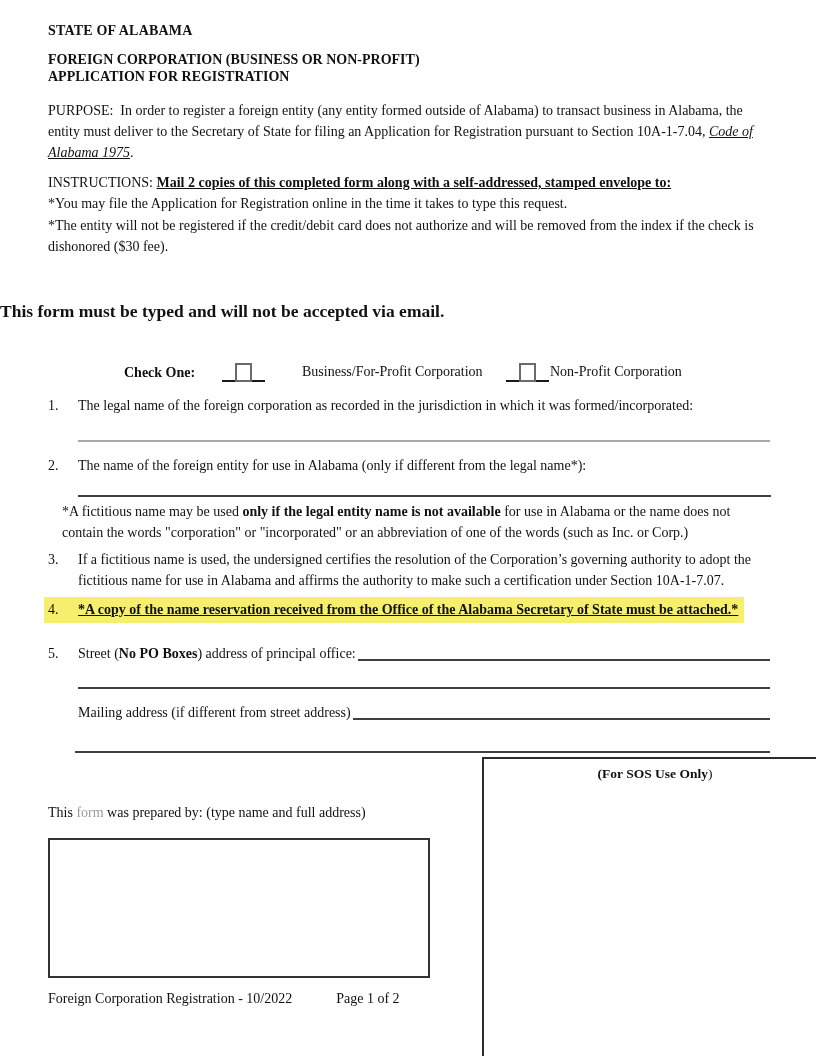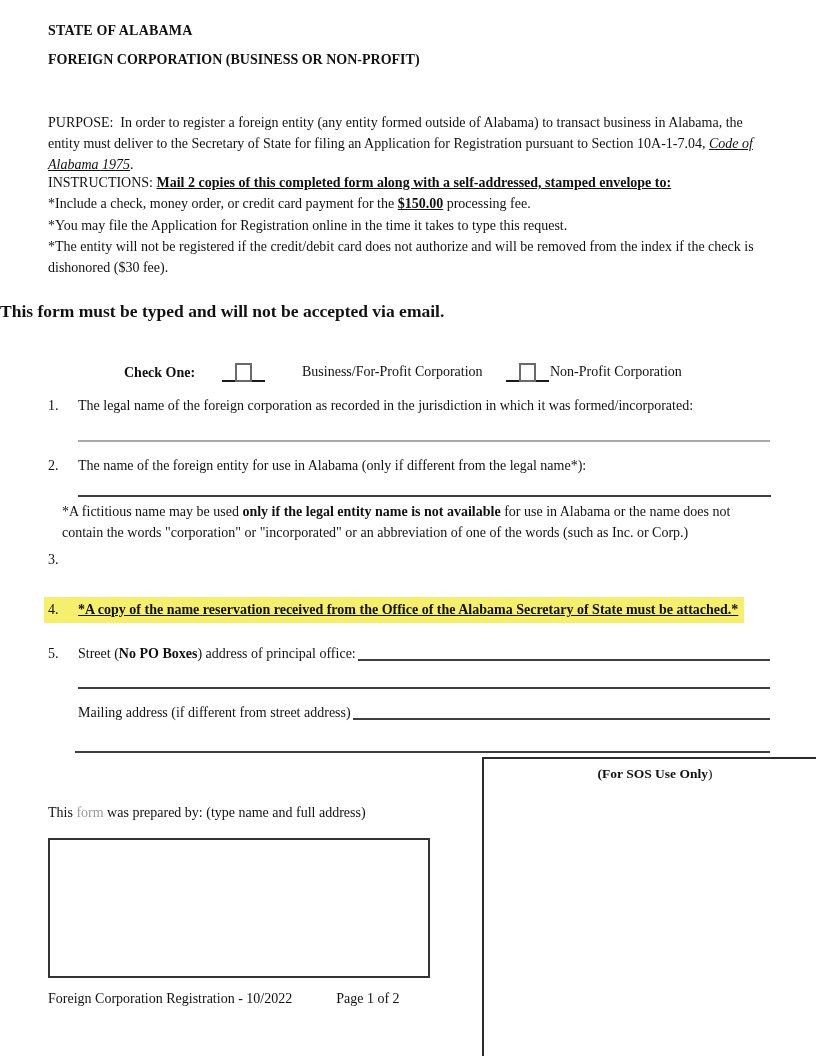--- a/index.html
+++ b/index.html
@@ -11,21 +11,21 @@
   .abs { position:absolute; }
   .b { font-weight:bold; }
   .bu { font-weight:bold; text-decoration:underline; }
   .iu { font-style:italic; text-decoration:underline; }
   .hl { background:var(--hl,#f6ee6d); }
   .muted { color:var(--muted,#9a9a9a);margin-top:22px; }
 
   .state-title { left:48px; top:20px; font-weight:bold; letter-spacing:.2px; }
   .form-title { left:48px; top:52px; font-weight:bold; line-height:16.5px; }
 
-  .purpose { left:48px; top:112px; width:712px; }
+  .purpose { left:48px; top:100px; width:712px; }
   .instructions { left:48px; top:172px; width:728px; line-height:21.3px; }
   .instructions .hl { padding:1px 4px 2px 2px; margin-left:-2px; }
 
   .typed-notice { left:0; top:301px; width:816px; 
     font-weight:bold; font-size:17.5px; }
 
   .check-row { left:0; top:360px; width:816px; height:22px; }
   .check-label { position:absolute; left:124px; top:2px; font-weight:bold; }
   .cbx-group { position:absolute; top:0; display:flex; align-items:flex-end; height:22px; }
   .cbx-group.g1 { left:222px;gap:36px; }
@@ -64,27 +64,27 @@
 </style>
 </head>
 <body>
 
 <div class="page">
 
   <div class="abs state-title">STATE OF ALABAMA</div>
 
   <div class="abs form-title">
     <div>FOREIGN CORPORATION (BUSINESS OR NON-PROFIT)</div>
+    <div>APPLICATION FOR REGISTRATION</div>
   </div>
 
   <div class="abs purpose"><span>PURPOSE:&nbsp; In order to register a foreign entity (any entity formed outside of Alabama) to transact business in Alabama, the entity must deliver to the Secretary of State for filing an Application for Registration pursuant to Section 10A-1-7.04, </span><span class="iu">Code of Alabama 1975</span><span>.</span></div>
 
   <div class="abs instructions">
     <div><span>INSTRUCTIONS: </span><span class="bu">Mail 2 copies of this completed form along with a self-addressed, stamped envelope to:</span></div>
-    <div><span>*Include a check, money order, or credit card payment for the </span><span class="bu">$150.00</span><span> processing fee.</span></div>
     <div>*You may file the Application for Registration online in the time it takes to type this request.</div>
     <div>*The entity will not be registered if the credit/debit card does not authorize and will be removed from the index if the check is dishonored ($30 fee).</div>
   </div>
 
   <div class="abs typed-notice">This form must be typed and will not be accepted via email.</div>
 
   <div class="abs check-row">
     <span class="check-label">Check One:</span>
     <span class="cbx-group g1">
       <span class="cbx-wrap">
@@ -108,20 +108,21 @@
 
   <div class="abs item" style="top:455px;">
     <span class="num">2.</span>
     <span>The name of the foreign entity for use in Alabama (only if different from the legal name*):</span>
   </div>
   <div class="answer-line line-dark" style="left:78px; top:495px; width:693px;"></div>
   <div class="abs" style="left:62px; top:501px; width:695px;"><span>*A fictitious name may be used </span><span class="b">only if the legal entity name is not available</span><span> for use in Alabama or the name does not contain the words "corporation" or "incorporated" or an abbreviation of one of the words (such as Inc. or Corp.)</span></div>
 
   <div class="abs item" style="top:549px;">
     <span class="num">3.</span>
+    <span>If a fictitious name is used, the undersigned certifies the resolution of the Corporation’s governing authority to adopt the fictitious name for use in Alabama and affirms the authority to make such a certification under Section 10A-1-7.07.</span>
   </div>
 
   <div class="item4-hl">
     <span class="num">4.</span>
     <span class="bu">*A copy of the name reservation received from the Office of the Alabama Secretary of State must be attached.*</span>
   </div>
 
   <div class="fill-row street-row">
     <span class="num">5.</span>
     <span><span>Street (</span><span class="b">No PO Boxes</span><span>) address of principal office: </span></span>

